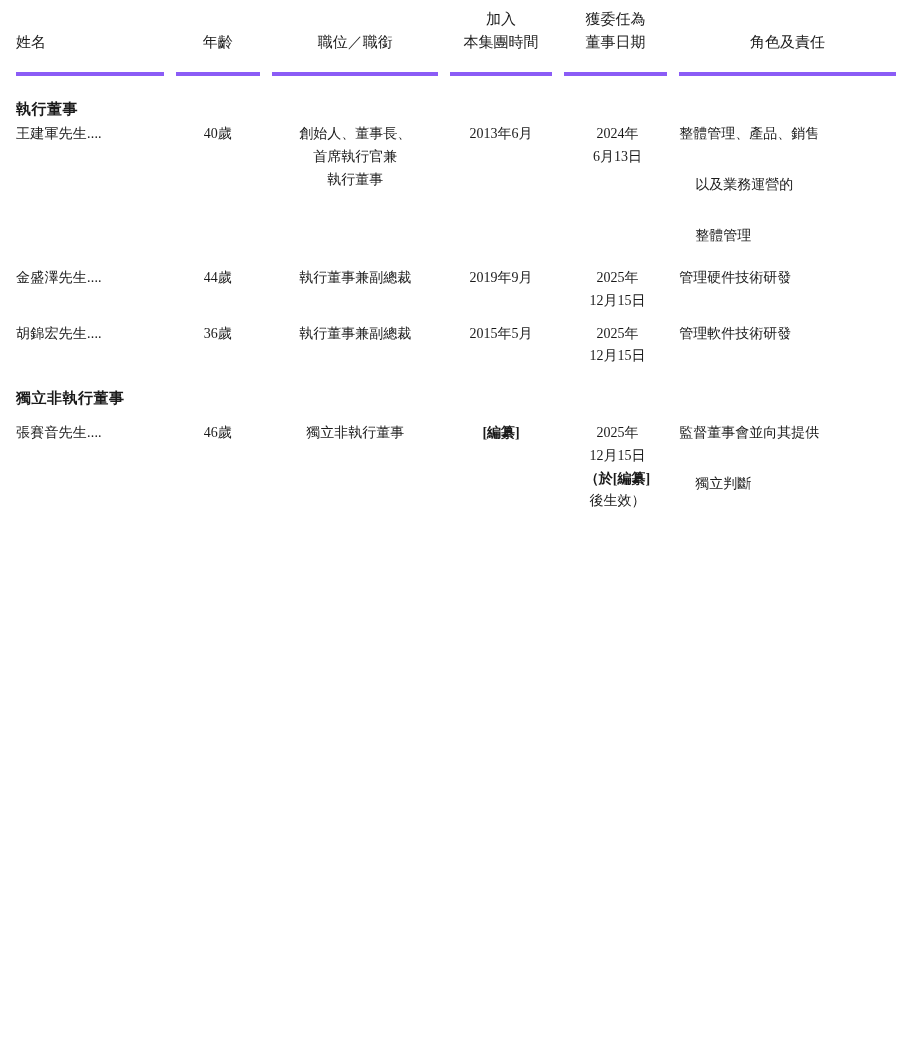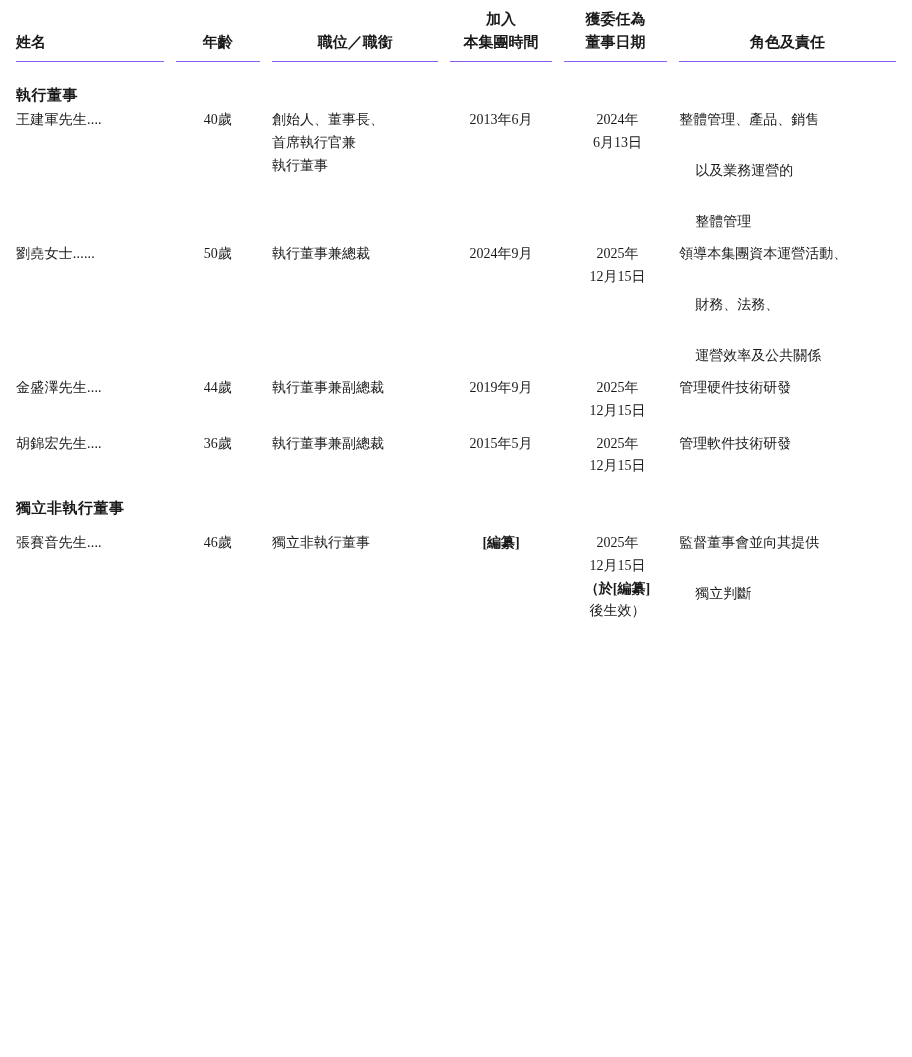--- a/index.html
+++ b/index.html
@@ -36,44 +36,43 @@
   thead th {
     font-weight: normal;
     font-size: 15px;
     vertical-align: bottom;
     padding: 0 6px 3px 6px;
     text-align: center;
     line-height: 1.5;
   }
   thead th .hdr-inner {
     display: block;
-    border-bottom: 1px solid #8b5cf6;
-    padding-bottom: 8px;
-    font-weight: bold;
+    border-bottom: 4px solid #8b5cf6;
+    padding-bottom: 19px;
   }
   thead th.th-name .hdr-inner { text-align: left; }
   .hdr-line { display: block; white-space: nowrap; }
 
   tbody td {
     vertical-align: top;
     padding: 0 6px;
     line-height: 1.62;
     font-size: 14px;
   }
   td.c-name-cell {
     text-align: left;
     white-space: nowrap;
     letter-spacing: 0.2px;
   }
   td.c-age-cell,
   td.c-join-cell,
   td.c-appt-cell {
     text-align: center;
   }
-  td.c-pos-cell { text-align: left; }
+  td.c-pos-cell { text-align: center; }
   td.c-role-cell { text-align: left; }
 
   .section-head td {
     font-weight: bold;
     padding-top: 18px;
     padding-bottom: 2px;
     font-size: 15px;
     letter-spacing: 0.5px;
   }
   .row-gap td { height: 10px; }
@@ -158,39 +157,20 @@
           <span class="ln">整體管理、產品、銷售</span>
           <span class="ln ind">以及業務運營的</span>
           <span class="ln ind">整體管理</span>
         </td>
       </tr>
 
       <tr class="row-gap">
           <td colspan="6"></td>
         </tr>
 
-      <tr>
-        <td class="c-name-cell">劉堯女士......</td>
-        <td class="c-age-cell">50歲</td>
-        <td class="c-pos-cell">
-          <span class="ln">執行董事兼總裁</span>
-        </td>
-        <td class="c-join-cell">
-          <span class="ln">2024年9月</span>
-        </td>
-        <td class="c-appt-cell appt-cell">
-          <span class="ln">2025年</span>
-          <span class="ln">12月15日</span>
-        </td>
-        <td class="c-role-cell">
-          <span class="ln">領導本集團資本運營活動、</span>
-          <span class="ln ind">財務、法務、</span>
-          <span class="ln ind">運營效率及公共關係</span>
-        </td>
-      </tr>
 
       <tr class="row-gap">
           <td colspan="6"></td>
         </tr>
 
       <tr>
         <td class="c-name-cell">金盛澤先生....</td>
         <td class="c-age-cell">44歲</td>
         <td class="c-pos-cell">
           <span class="ln">執行董事兼副總裁</span>

